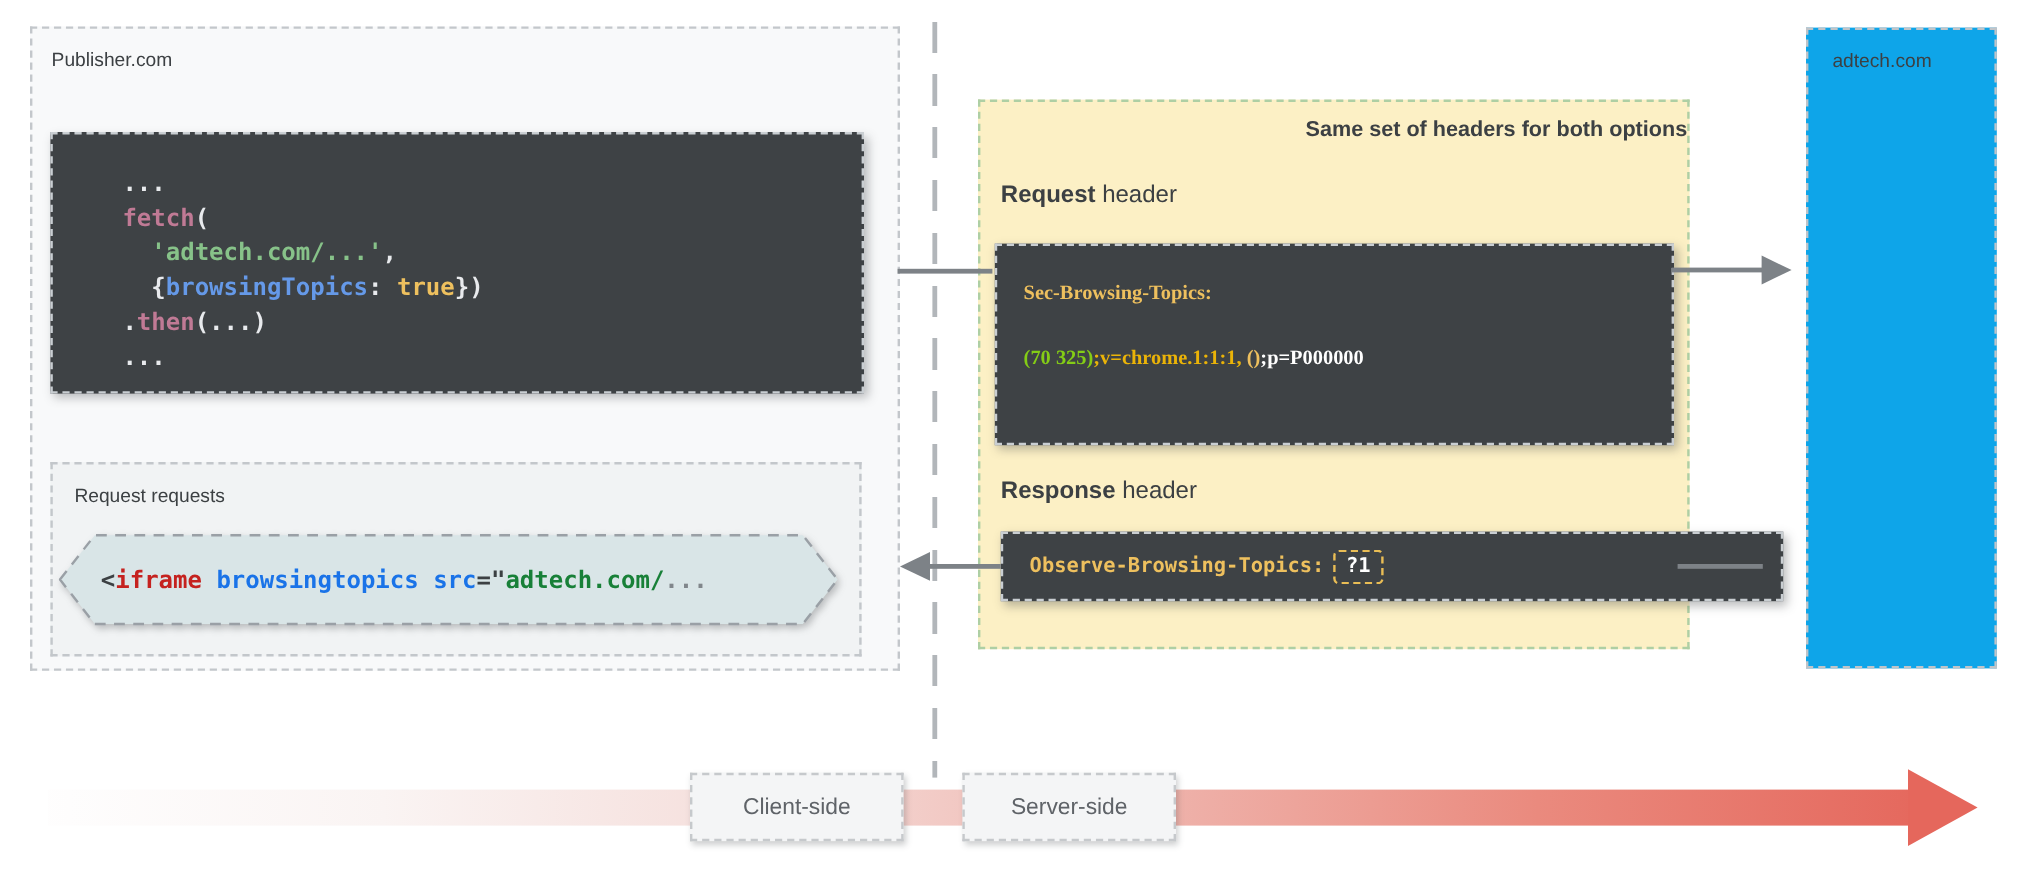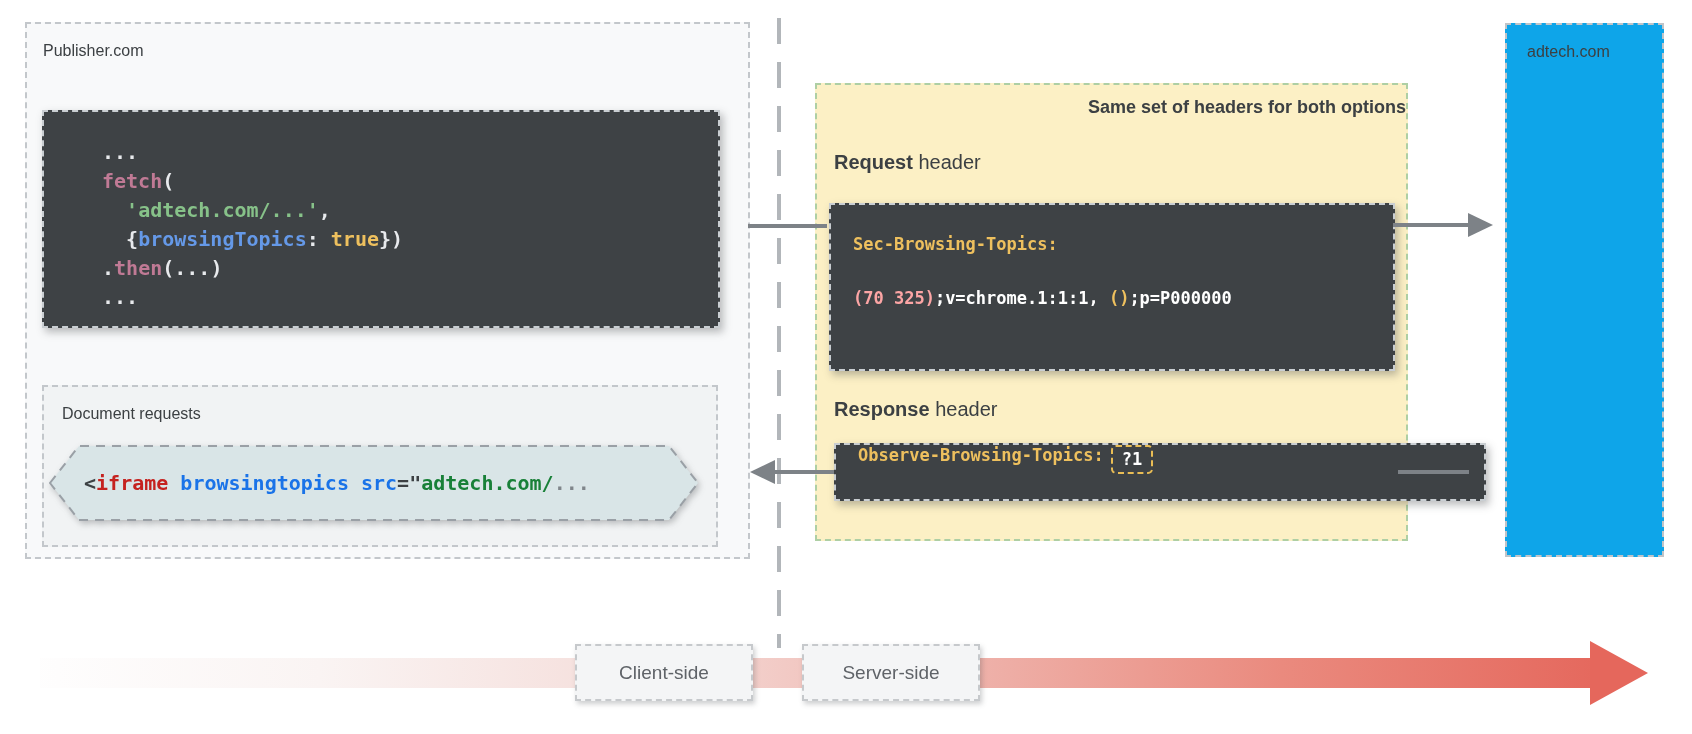--- a/index.html
+++ b/index.html
@@ -37,25 +37,25 @@
 
   
   .headers-box { left:815px; top:83px; width:593px; height:458px;
     background:#fcf0c5; border:2px dashed #aecfa4; }
   .headers-title { left:0; top:12px; width:100%; text-align:right;
     color:#3c4043; font-size:18px; font-weight:700; }
   .hdr-label { color:#3c4043; font-size:20px; }
   .hdr-label b { font-weight:700; }
   .req-label { left:17px; top:66px; }
   .req-dark { left:12px; top:118px; width:566px; height:168px; padding:28px 0 0 22px; }
-  .req-dark .code { font-size:17px; font-weight:700; line-height:22px; }
+  .req-dark .code { font-size:17px; font-weight:700; line-height:22px;font-family:Liberation Serif, serif; }
   .req-dark .code > div + div { margin-top:32px; }
   .resp-label { left:17px; top:313px; }
   .resp-dark { left:17px; top:358px; width:652px; height:58px;
-    display:flex; align-items:flex-start; padding-left:22px; }
+    display:flex; align-items:center; padding-left:22px; }
   .resp-dark .code { font-size:17px; font-weight:700; }
   .chip { margin-left:7px; border:2px dashed #e9bd55; border-radius:5px;
     padding:2px 9px 3px 9px; color:#ffffff; font-family:"DejaVu Sans Mono",monospace;
     font-size:17px; font-weight:700; }
 
   
   .adtech-box { left:1469px; top:23px; width:159px; height:534px;
     background:#0ea5e9; border:2px dashed #c0c4c8;margin-left:36px; }
   .adtech-label { left:20px; top:18px; }
 
@@ -87,41 +87,41 @@
 <div id="stage">
 
   <div class="abs publisher-box">
     <div class="abs box-label pub-label">Publisher.com</div>
 
     <div class="abs code-block fetch-block">
       <div class="code"><div><span style="color: rgb(232, 234, 237);">...</span></div><div><span style="color: rgb(192, 122, 149);">fetch</span><span style="color: rgb(232, 234, 237);">(</span></div><div><span style="color: rgb(232, 234, 237);">  </span><span style="color: rgb(135, 194, 137);">'adtech.com/...'</span><span style="color: rgb(232, 234, 237);">,</span></div><div><span style="color: rgb(232, 234, 237);">  {</span><span style="color: rgb(101, 153, 232);">browsingTopics</span><span style="color: rgb(232, 234, 237);">: </span><span style="color: rgb(238, 192, 94);">true</span><span style="color: rgb(232, 234, 237);">})</span></div><div><span style="color: rgb(232, 234, 237);">.</span><span style="color: rgb(192, 122, 149);">then</span><span style="color: rgb(232, 234, 237);">(...)</span></div><div><span style="color: rgb(232, 234, 237);">...</span></div></div>
     </div>
 
     <div class="abs docreq-box">
-      <div class="abs box-label docreq-label">Document requests</div>
+      <div class="abs box-label docreq-label">Request requests</div>
       <div class="abs hexagon-wrap">
         <svg width="650" height="78">
           <polygon points="1,39 30,2 620,2 649,39 620,76 30,76" fill="#d9e5e7" stroke="#9aa0a6" stroke-width="2" stroke-dasharray="9 7"></polygon>
         </svg>
         <div class="abs code hex-code"><span style="color: rgb(60, 64, 67);">&lt;</span><span style="color: rgb(197, 34, 31);">iframe</span><span style="color: rgb(60, 64, 67);"> </span><span style="color: rgb(26, 115, 232);">browsingtopics</span><span style="color: rgb(60, 64, 67);"> </span><span style="color: rgb(26, 115, 232);">src</span><span style="color: rgb(60, 64, 67);">="</span><span style="color: rgb(24, 128, 56);">adtech.com/</span><span style="color: rgb(128, 134, 139);">...</span></div>
       </div>
     </div>
   </div>
 
   <div class="abs divider"></div>
 
   <div class="abs headers-box">
     <div class="abs headers-title">Same set of headers for both options</div>
 
     <div class="abs hdr-label req-label">
       <b>Request</b><span> header</span>
     </div>
 
     <div class="abs code-block req-dark">
-      <div class="code"><div><span style="color: rgb(238, 192, 94);">Sec-Browsing-Topics:</span></div><div><span style="color: #fca5a5;">(70 325)</span><span style="color: #ffffff;">;v=chrome.1:1:1,</span><span style="color: rgb(238, 192, 94);"> ()</span><span style="color: #ffffff;">;p=P000000</span></div></div>
+      <div class="code"><div><span style="color: rgb(238, 192, 94);">Sec-Browsing-Topics:</span></div><div><span style="color: #84cc16;">(70 325)</span><span style="color: #eab308;">;v=chrome.1:1:1,</span><span style="color: rgb(238, 192, 94);"> ()</span><span style="color: #ffffff;">;p=P000000</span></div></div>
     </div>
 
     <div class="abs hdr-label resp-label">
       <b>Response</b><span> header</span>
     </div>
 
     <div class="abs code-block resp-dark">
       <span class="code"><span style="color: rgb(238, 192, 94);">Observe-Browsing-Topics:</span></span>
       <span class="chip">?1</span>
     </div>

